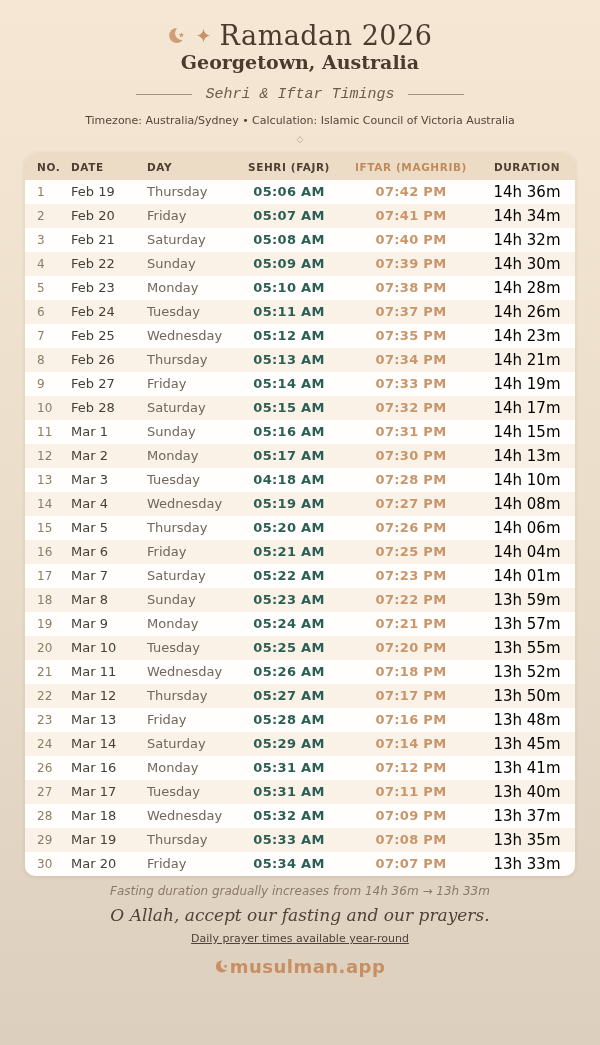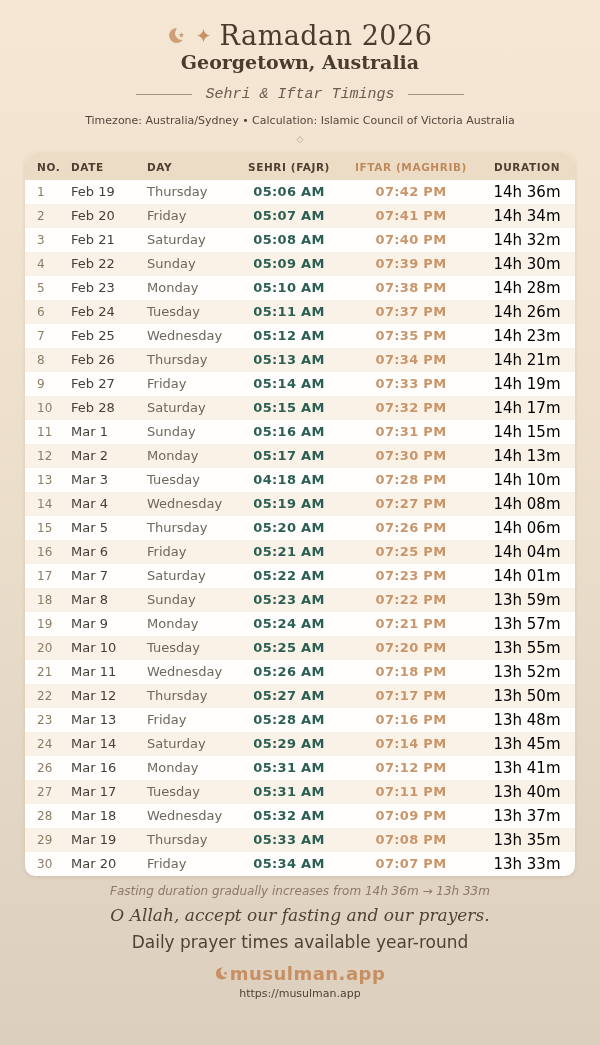--- a/index.html
+++ b/index.html
@@ -31,21 +31,21 @@
   tbody tr:nth-child(even){background:#faf2e7;}
   td.c-no{color:#8d7c66;font-size:12px;padding-left:12px;}
   td.c-date{color:#44403a;}
   td.c-day{color:#6f675c;}
   td.c-sehri{color:#2b5f55;font-weight:bold;text-align:center;letter-spacing:.3px;}
   td.c-iftar{color:#c9956a;font-weight:bold;text-align:center;letter-spacing:.3px;}
   td.c-duration{color:#000000;font-size:15px;text-align:center;}
   
   .duration-note{font-style:italic;font-size:12px;color:#8a7a68;text-align:center;margin:8px 0 0;}
   .dua{font-family:"DejaVu Serif",serif;font-style:italic;font-size:17px;color:#4f4236;text-align:center;margin:7px 0 0;}
-  .availability{font-size:17px;color:#4f4236;text-align:center;margin:7px 0 0;}
+  .availability{font-size:11px;color:#4f4236;text-align:center;margin:7px 0 0;text-decoration:underline;}
   .brand-row{display:flex;justify-content:center;align-items:center;margin-top:11px;}
   .brand{font-size:18px;font-weight:bold;color:#c78f62;letter-spacing:.5px;}
   .url{font-size:11px;color:#4f4236;text-align:center;margin:3px 0 0;}
   .method{font-size:9px;font-weight:bold;color:#5a4a3a;text-align:center;margin:9px 0 0;letter-spacing:.2px;}
   .icon{display:inline-flex;flex:0 0 auto;}
 </style>
 </head>
 <body>
 
 <div class="page">
@@ -350,16 +350,15 @@
                 <rect x="0" y="0" width="24" height="24" fill="#fff"></rect>
                 <circle cx="17.5" cy="9" r="8.6" fill="#000"></circle>
               </mask>
             </defs>
           <circle cx="11" cy="12" r="9.6" fill="#c78f62" mask="url(#cm2)"></circle>
           <path d="M16.9 8.2 l1 2 2.2 0.32 -1.6 1.56 0.38 2.2 -1.98-1.04 -1.97 1.04 0.37-2.2 -1.6-1.56 2.21-0.32 z" fill="#c78f62"></path>
         </svg>
       </span>
       <span class="brand">musulman.app</span>
     </div>
-    <p class="url">https://musulman.app</p>
   </footer>
 
 </div>
 
 </body></html>

